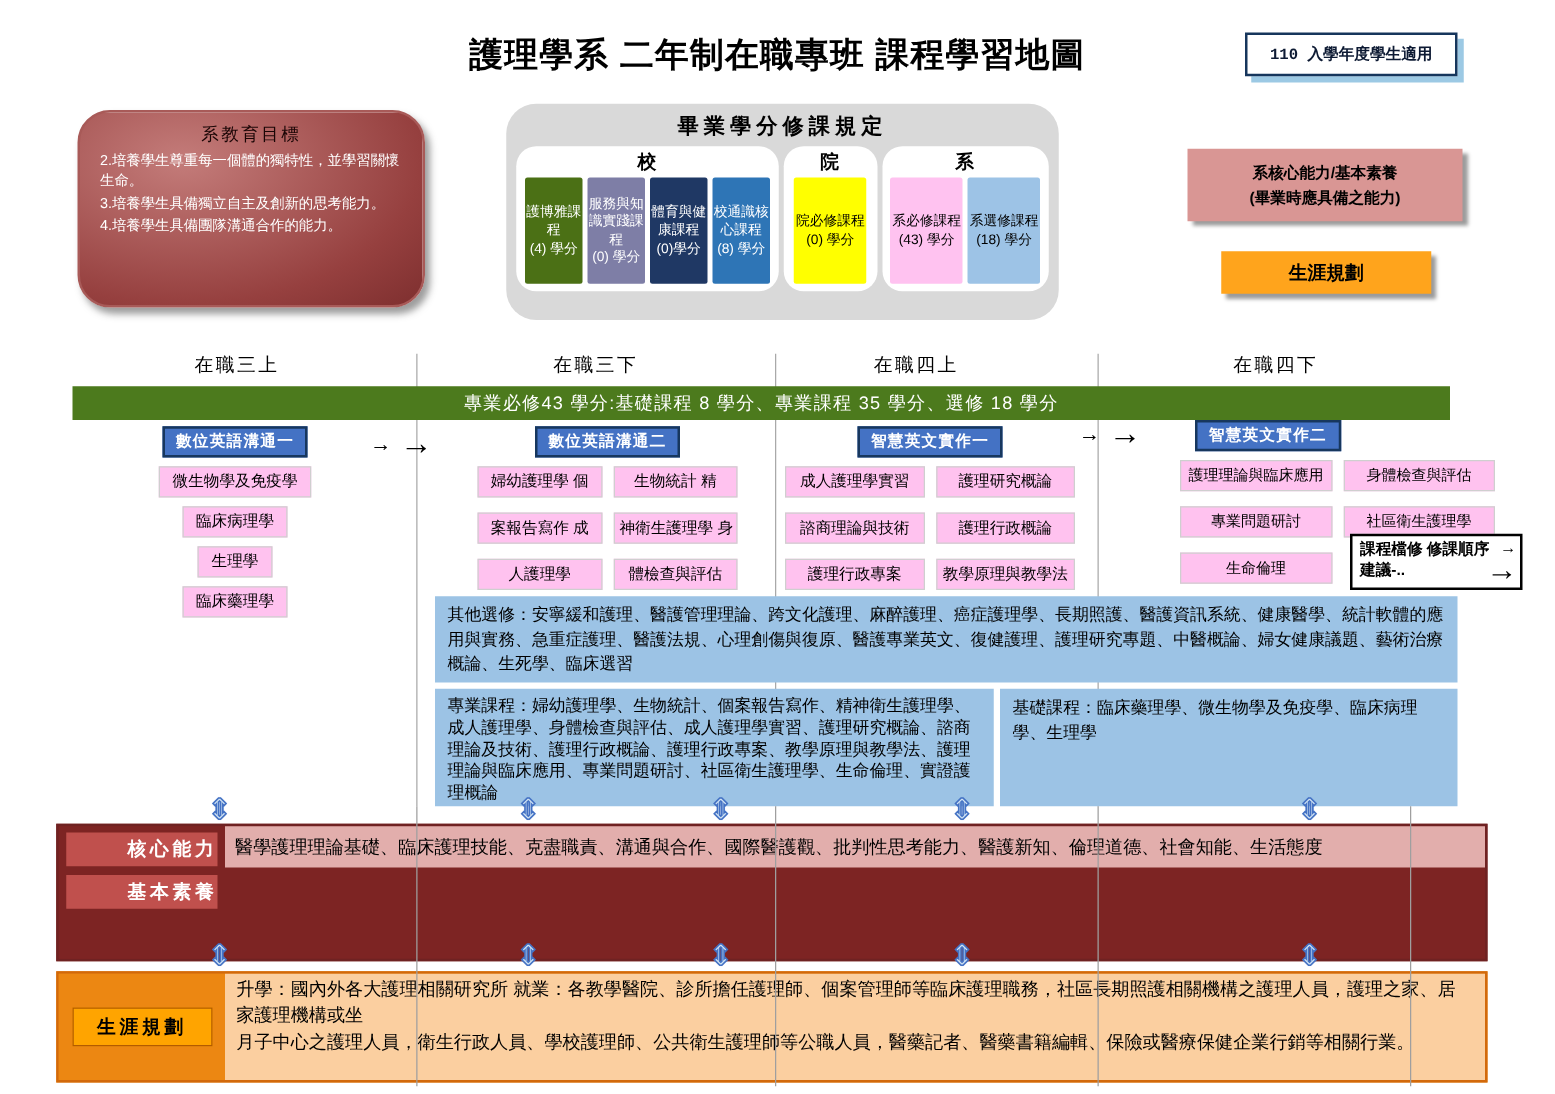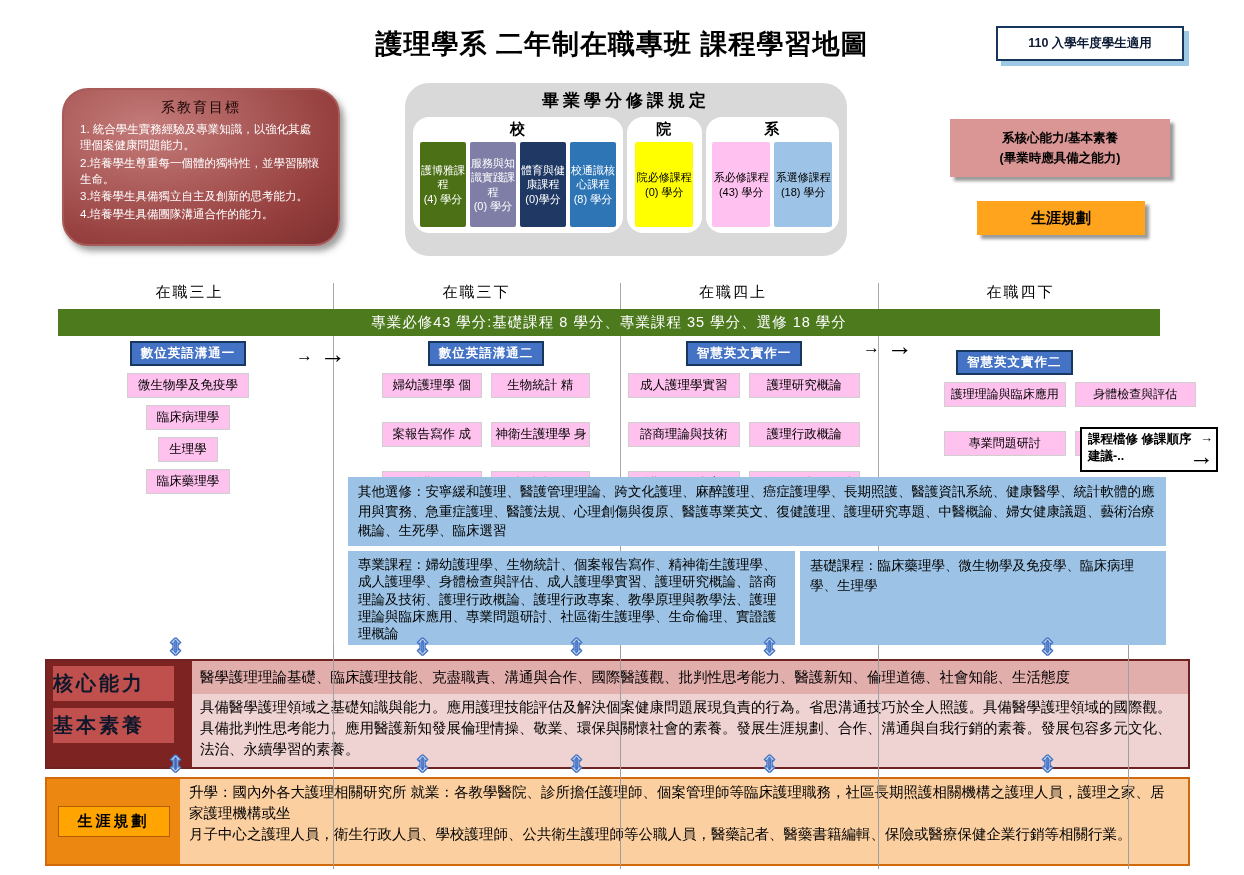--- a/index.html
+++ b/index.html
@@ -5,23 +5,23 @@
   * { margin:0; padding:0; box-sizing:border-box; }
   body { background:#ffffff; font-family:"Liberation Sans","DejaVu Sans",sans-serif; }
   .canvas { position:relative; width:1244px; height:875px; background:#fff; overflow:hidden; }
 
   .vline { position:absolute; width:1px; background:#a9a9a9; z-index:1; }
   .vline.over { z-index:6; background:#9f9f9f; }
 
   .page-title { position:absolute; left:0; top:26px; width:100%; text-align:center;
     font-size:27px; font-weight:bold; letter-spacing:1px; color:#000; z-index:2; }
 
-  .note-box { position:absolute; left:996px; top:26px; width:188px; height:35px; background:#fff;
+  .note-box { position:absolute; left:996px; top:26px; width:170px; height:35px; background:#fff;
     border:2px solid #16365c; box-shadow:5px 5px 0 #9cc9e4; display:flex; align-items:center;
-    justify-content:center; font-size:12.5px; font-weight:bold; color:#0d1a33; z-index:2; }
+    justify-content:center; font-size:12.5px; font-weight:bold; color:#0d1a33; z-index:2;font-family:Liberation Mono, monospace; }
 
   .goals { position:absolute; left:62px; top:88px; width:278px; height:158px; border-radius:26px;
     background:radial-gradient(ellipse at 30% 25%, #c47c7a, #96403f 70%, #7e2f2f);
     border:2px solid #a85a58; box-shadow:4px 5px 6px rgba(60,60,60,.5); padding:9px 16px 6px; z-index:2; }
   .goals-title { text-align:center; font-size:14px; font-weight:normal; color:#1a0505; letter-spacing:2px; margin-bottom:5px; }
   .goal-item { font-size:11.5px; line-height:1.38; color:#ffffff; margin-bottom:2px; }
 
   .grad-panel { position:absolute; left:405px; top:83px; width:442px; height:173px; background:#d9d9d9;
     border-radius:24px; z-index:2; }
   .grad-title { text-align:center; font-size:17px; font-weight:bold; letter-spacing:4px; padding-top:6px; color:#000; }
@@ -55,22 +55,22 @@
     display:flex; align-items:center; justify-content:center; font-size:14.5px; letter-spacing:1px; z-index:2; }
 
   .sem { position:absolute; z-index:2; }
   .sem1 { left:108px; top:341px; width:160px; display:flex; flex-direction:column; align-items:center; gap:7px; }
   .sem2 { left:346px; top:341px; width:244px;padding-left:36px; }
   .sem3 { left:628px; top:341px; width:232px; }
   .sem4 { left:944px; top:336px; width:252px; }
   .eng-box { background:#4472c4; border:2px solid #17375e; color:#fff; font-size:12.5px; font-weight:bold;
     letter-spacing:1px; padding:2px 9px; text-align:center; width:max-content; }
   .sem2 .eng-box, .sem3 .eng-box { margin:0 auto 7px; }
-  .sem4 .eng-box { margin:14px 0 7px 12px; }
-  .course-grid { display:grid; grid-template-columns:1fr 1fr; gap:24px 9px; }
+  .sem4 .eng-box { margin:0 0 7px 12px; }
+  .course-grid { display:grid; grid-template-columns:1fr 1fr; gap:12px 9px; }
   .pink-box { background:#ffc2ef; border:1px solid #cfcfcf; color:#000; font-size:12.5px; padding:3px 4px;
     text-align:center; white-space:nowrap; overflow:hidden; }
   .sem1 .pink-box { padding:3px 10px; }
   .sem4 .pink-box { font-size:12px; }
 
   .harrow { position:absolute; z-index:3; font-weight:bold; color:#000; line-height:1; }
   .harrow.small { font-size:17px; }
   .harrow.big { font-size:26px; }
 
   .note-card { position:absolute; left:1080px; top:427px; width:138px; height:45px; background:#fff;
@@ -83,23 +83,23 @@
   .p-electives { left:348px; top:477px; width:818px; height:69px; }
   .p-prof { left:348px; top:551px; width:447px; height:94px; line-height:1.28; }
   .p-basic { left:800px; top:551px; width:366px; height:94px; }
 
   .varrow { position:absolute; z-index:7; font-size:23px; font-weight:bold; color:#cfe2f3;
     -webkit-text-stroke:1.3px #4472c4; text-shadow:0 0 1px #4472c4; line-height:1; }
 
   .core-wrap { position:absolute; left:45px; top:659px; width:1145px; height:110px; display:flex;
     border:2px solid #6f2222; background:#7d2423; z-index:2; }
   .core-left { width:133px; background:#7d2423; display:flex; flex-direction:column; padding-top:2px; }
-  .chip-red { margin:3px 6px 4px; background:#c0504d; color:#0f172a; font-size:20px; font-weight:bold;
-    letter-spacing:3px; text-align:left; padding:4px 0; }
-  .core-right { flex:1; display:flex; flex-direction:column;margin-left:12px; }
+  .chip-red { margin:3px 6px 4px; background:#c0504d; color:#ffffff; font-size:15px; font-weight:bold;
+    letter-spacing:3px; text-align:right; padding:4px 0; }
+  .core-right { flex:1; display:flex; flex-direction:column; }
   .core-row1 { background:#e2aeac; height:33px; display:flex; align-items:center; font-size:14.5px; padding:0 8px; }
   .core-row2 { background:#efd3d2; flex:1; font-size:14.5px; line-height:21px; padding:3px 8px; }
 
   .career-wrap { position:absolute; left:45px; top:777px; width:1145px; height:89px; display:flex;
     border:2px solid #d2690b; background:#ec8712; z-index:2; }
   .career-left { width:133px; background:#ec8712; display:flex; align-items:center; justify-content:center; }
   .chip-orange { width:112px; background:#ffa400; color:#000; font-size:15px; font-weight:bold;
     letter-spacing:3px; text-align:center; padding:5px 0; border:1px solid #b35b00; }
   .career-right { flex:1; background:#fbcfa0; font-size:14.5px; line-height:21px; padding:3px 9px; white-space:pre-line; }
 </style>
@@ -115,21 +115,20 @@
   <div class="vline over" style="left:620px;top:645px;height:224px"></div>
   <div class="vline over" style="left:878px;top:645px;height:224px"></div>
   <div class="vline over" style="left:1128px;top:645px;height:224px"></div>
 
   <div class="page-title">護理學系 二年制在職專班 課程學習地圖</div>
 
   <div class="note-box">110 入學年度學生適用</div>
 
   <div class="goals">
     <div class="goals-title">系教育目標</div>
-    <div class="goal-item">1.  統合學生實務經驗及專業知識，以強化其處理個案健康問題能力。</div>
     <div class="goal-item">2.培養學生尊重每一個體的獨特性，並學習關懷生命。</div>
     <div class="goal-item">3.培養學生具備獨立自主及創新的思考能力。</div>
     <div class="goal-item">4.培養學生具備團隊溝通合作的能力。</div>
   </div>
 
   <div class="grad-panel">
     <div class="grad-title">畢業學分修課規定</div>
     <div class="grad-groups">
       <div class="grad-group g-school">
         <div class="grad-group-label">校</div>
@@ -261,21 +260,20 @@
   <span class="varrow" style="left:760px;top:753px">⇕</span>
   <span class="varrow" style="left:1038px;top:753px">⇕</span>
 
   <div class="core-wrap">
     <div class="core-left">
       <div class="chip-red">核心能力</div>
       <div class="chip-red">基本素養</div>
     </div>
     <div class="core-right">
       <div class="core-row1">醫學護理理論基礎、臨床護理技能、克盡職責、溝通與合作、國際醫護觀、批判性思考能力、醫護新知、倫理道德、社會知能、生活態度</div>
-      <div class="core-row2">具備醫學護理領域之基礎知識與能力。應用護理技能評估及解決個案健康問題展現負責的行為。省思溝通技巧於全人照護。具備醫學護理領域的國際觀。具備批判性思考能力。應用醫護新知發展倫理情操、敬業、環保與關懷社會的素養。發展生涯規劃、合作、溝通與自我行銷的素養。發展包容多元文化、法治、永續學習的素養。</div>
     </div>
   </div>
 
   <div class="career-wrap">
     <div class="career-left">
       <div class="chip-orange">生涯規劃</div>
     </div>
     <div class="career-right">升學：國內外各大護理相關研究所  就業：各教學醫院、診所擔任護理師、個案管理師等臨床護理職務，社區長期照護相關機構之護理人員，護理之家、居家護理機構或坐
 月子中心之護理人員，衛生行政人員、學校護理師、公共衛生護理師等公職人員，醫藥記者、醫藥書籍編輯、保險或醫療保健企業行銷等相關行業。</div>
   </div>

